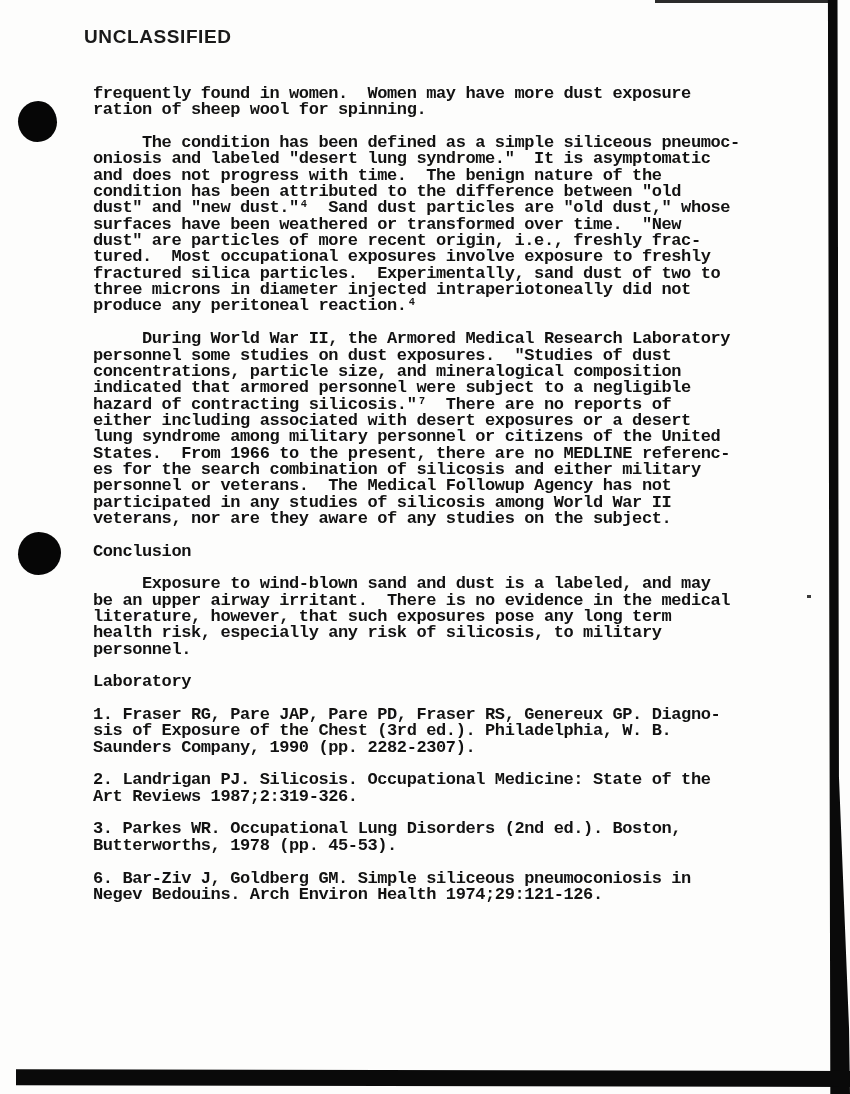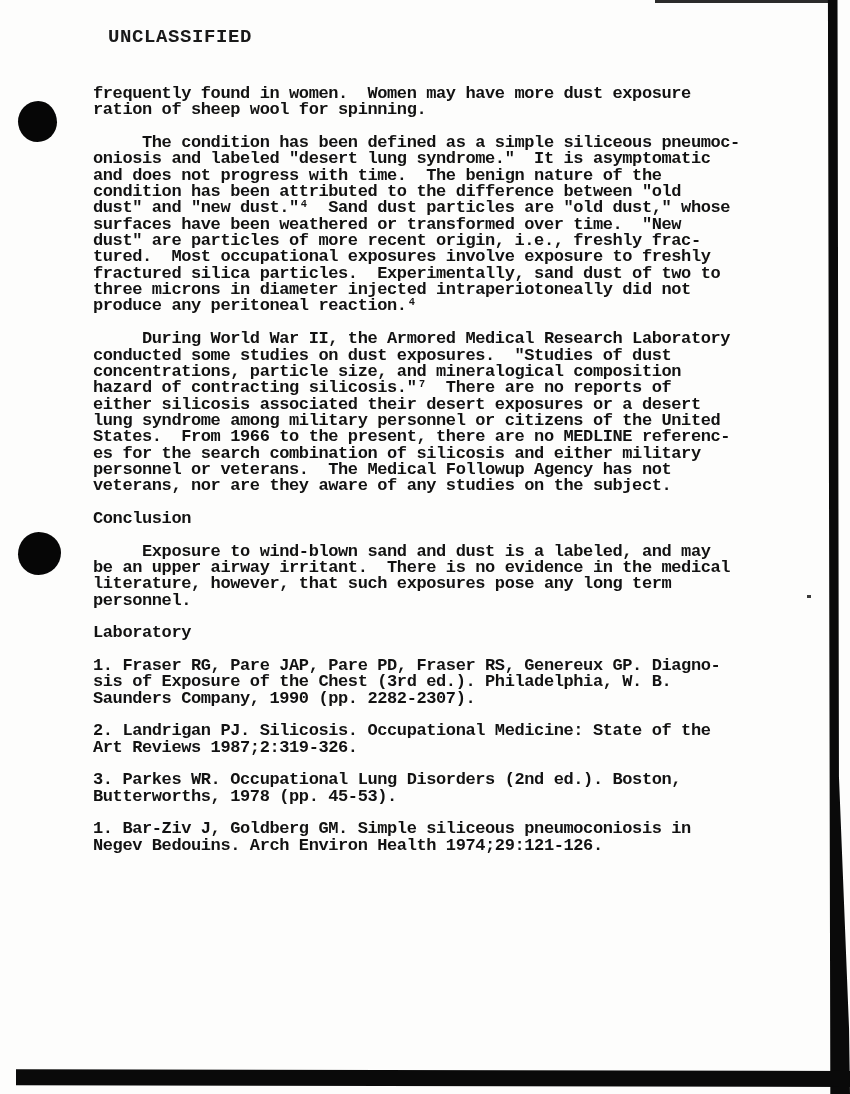--- a/index.html
+++ b/index.html
@@ -10,23 +10,23 @@
   .page {
     position: relative;
     width: 850px;
     height: 1094px;
     background: #fdfdfc;
     overflow: hidden;
     font-family: "Liberation Mono", "DejaVu Sans Mono", monospace;
   }
   .classification-header {
     position: absolute;
-    left: 108px;
+    left: 84px;
     top: 26px;
-    font-family: Liberation Mono, monospace;
+    font-family: Liberation Sans, sans-serif;
     font-size: 19px;
     font-weight: 600;
     letter-spacing: 0.6px;
     color: #1a1a1a;
   }
   .document-body {
     position: absolute;
     left: 93px;
     top: 86px;
     width: 700px;
@@ -123,39 +123,42 @@
         <div class="line">surfaces have been weathered or transformed over time.  "New</div>
         <div class="line">dust" are particles of more recent origin, i.e., freshly frac-</div>
         <div class="line">tured.  Most occupational exposures involve exposure to freshly</div>
         <div class="line">fractured silica particles.  Experimentally, sand dust of two to</div>
         <div class="line">three microns in diameter injected intraperiotoneally did not</div>
         <div class="line">produce any peritoneal reaction.⁴</div>
       </div>
       <div class="line blank"> </div>
       <div class="block paragraph">
         <div class="line">     During World War II, the Armored Medical Research Laboratory</div>
-        <div class="line">conducted some studies on dust exposures.  "Studies of dust</div>
+        <div class="line">personnel some studies on dust exposures.  "Studies of dust</div>
         <div class="line">concentrations, particle size, and mineralogical composition</div>
+        <div class="line">indicated that armored personnel were subject to a negligible</div>
         <div class="line">hazard of contracting silicosis."⁷  There are no reports of</div>
-        <div class="line">either silicosis associated their desert exposures or a desert</div>
+        <div class="line">either including associated with desert exposures or a desert</div>
         <div class="line">lung syndrome among military personnel or citizens of the United</div>
         <div class="line">States.  From 1966 to the present, there are no MEDLINE referenc-</div>
         <div class="line">es for the search combination of silicosis and either military</div>
         <div class="line">personnel or veterans.  The Medical Followup Agency has not</div>
+        <div class="line">participated in any studies of silicosis among World War II</div>
         <div class="line">veterans, nor are they aware of any studies on the subject.</div>
       </div>
       <div class="line blank"> </div>
       <div class="block heading">
         <div class="line">Conclusion</div>
       </div>
       <div class="line blank"> </div>
       <div class="block paragraph">
         <div class="line">     Exposure to wind-blown sand and dust is a labeled, and may</div>
         <div class="line">be an upper airway irritant.  There is no evidence in the medical</div>
         <div class="line">literature, however, that such exposures pose any long term</div>
+        <div class="line">health risk, especially any risk of silicosis, to military</div>
         <div class="line">personnel.</div>
       </div>
       <div class="line blank"> </div>
       <div class="block heading">
         <div class="line">Laboratory</div>
       </div>
       <div class="line blank"> </div>
       <div class="block reference">
         <div class="line">1. Fraser RG, Pare JAP, Pare PD, Fraser RS, Genereux GP. Diagno-</div>
         <div class="line">sis of Exposure of the Chest (3rd ed.). Philadelphia, W. B.</div>
@@ -166,21 +169,21 @@
         <div class="line">2. Landrigan PJ. Silicosis. Occupational Medicine: State of the</div>
         <div class="line">Art Reviews 1987;2:319-326.</div>
       </div>
       <div class="line blank"> </div>
       <div class="block reference">
         <div class="line">3. Parkes WR. Occupational Lung Disorders (2nd ed.). Boston,</div>
         <div class="line">Butterworths, 1978 (pp. 45-53).</div>
       </div>
       <div class="line blank"> </div>
       <div class="block reference">
-        <div class="line">1. Bar-Ziv J, Goldberg GM. Simple siliceous pneumoconiosis in</div>
+        <div class="line">6. Bar-Ziv J, Goldberg GM. Simple siliceous pneumoconiosis in</div>
         <div class="line">Negev Bedouins. Arch Environ Health 1974;29:121-126.</div>
       </div>
     </div>
 
   <div class="hole-punch top"></div>
   <div class="hole-punch bottom"></div>
   <div class="scan-edge-top"></div>
   <div class="scan-edge-right"></div>
   <div class="scan-edge-bottom"></div>
   <div class="speck right-margin"></div>

